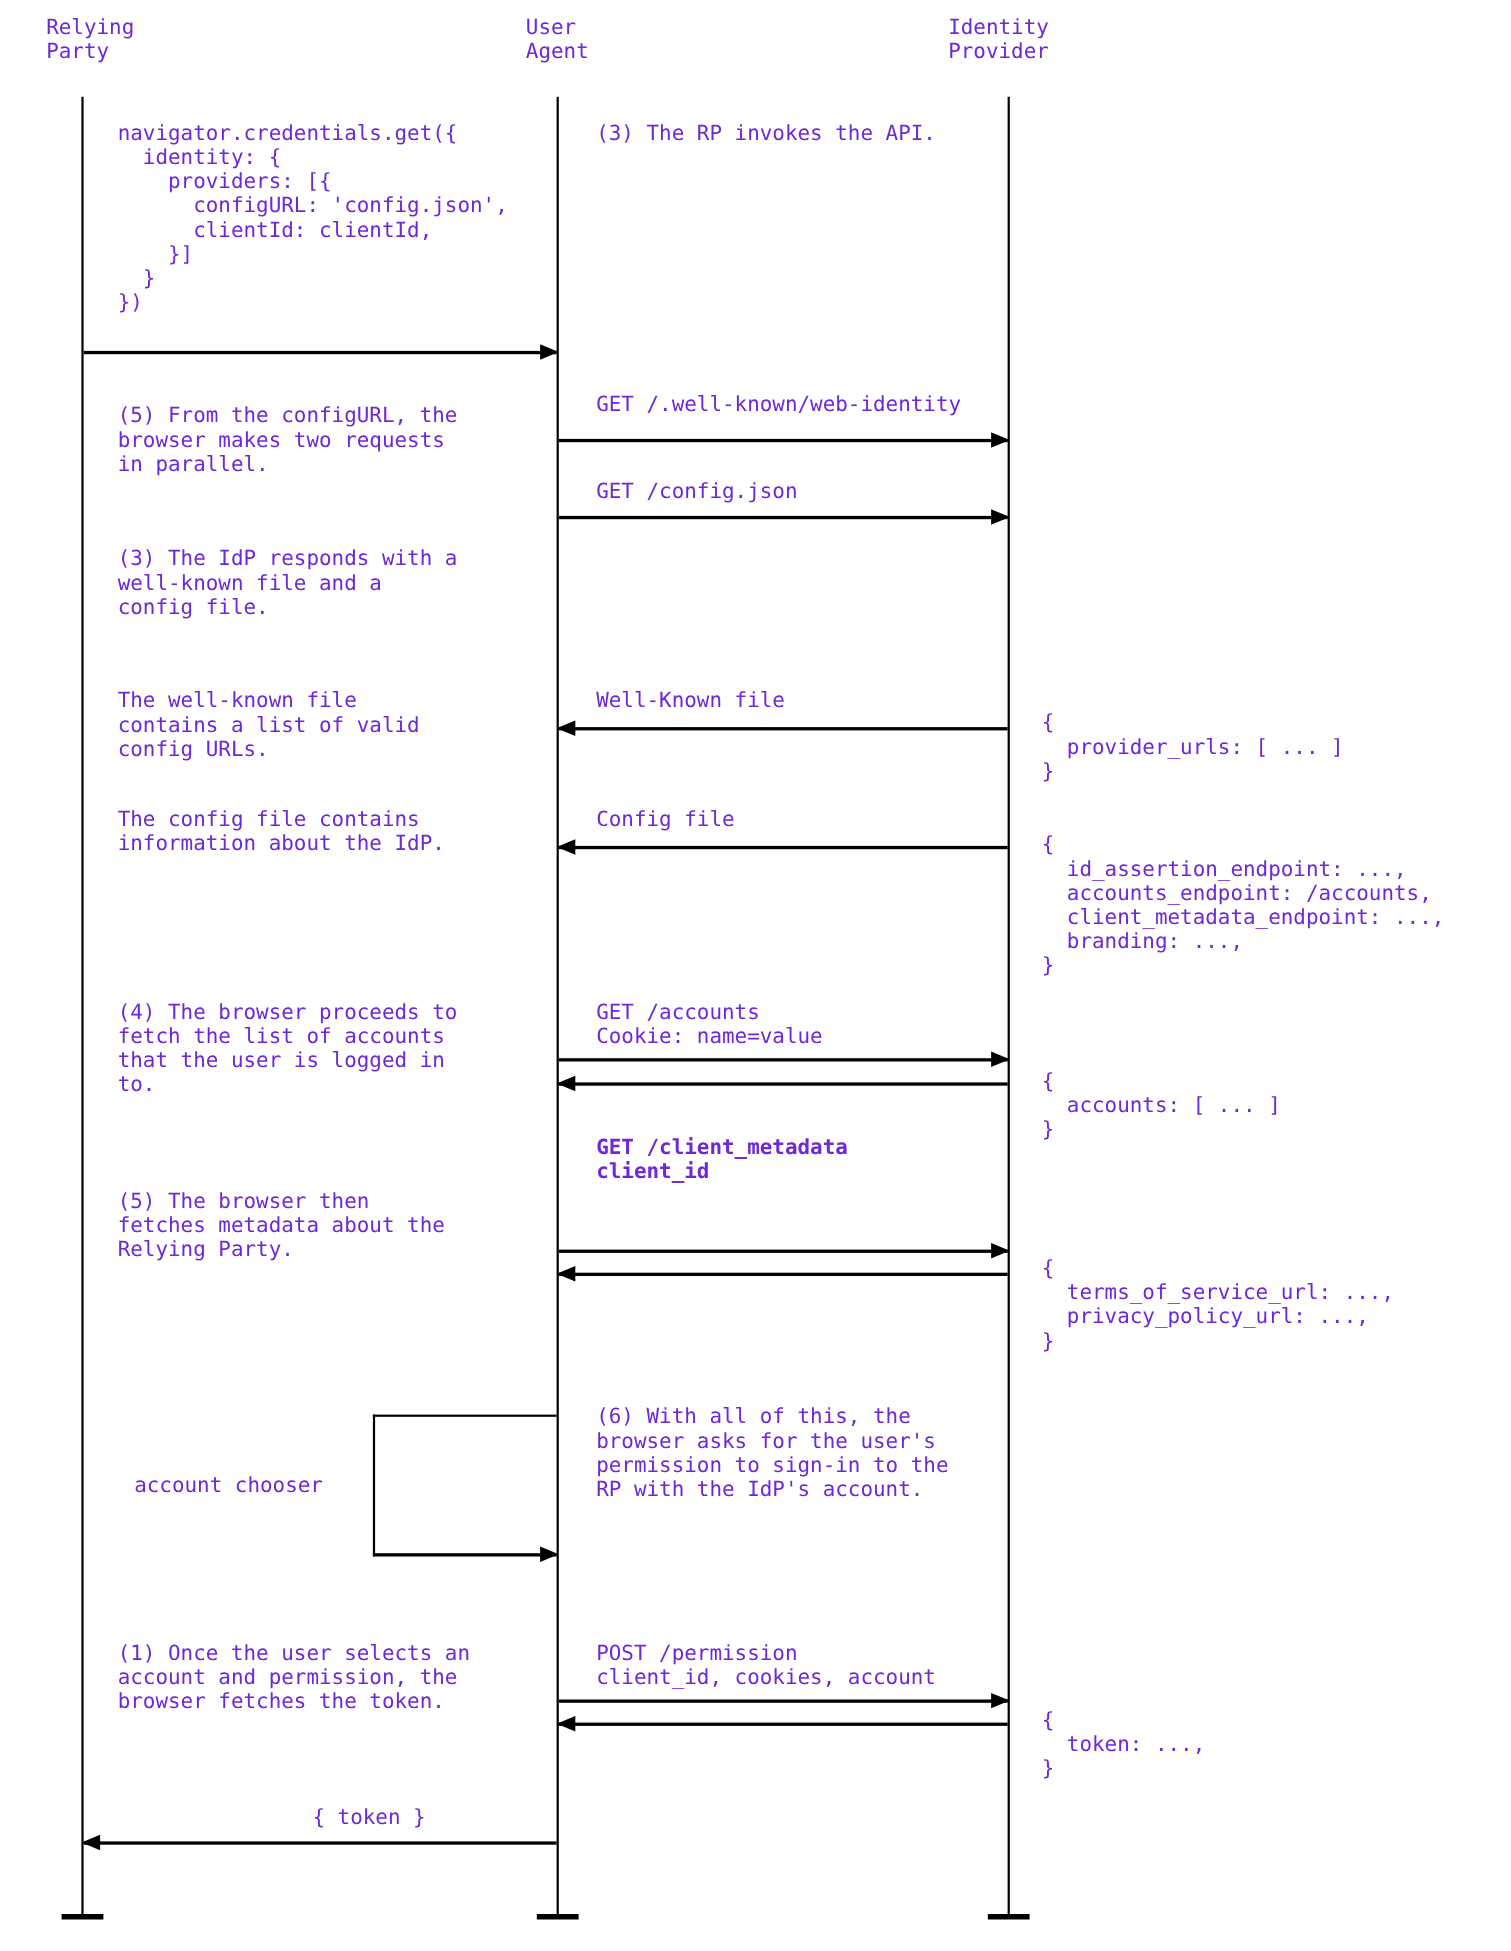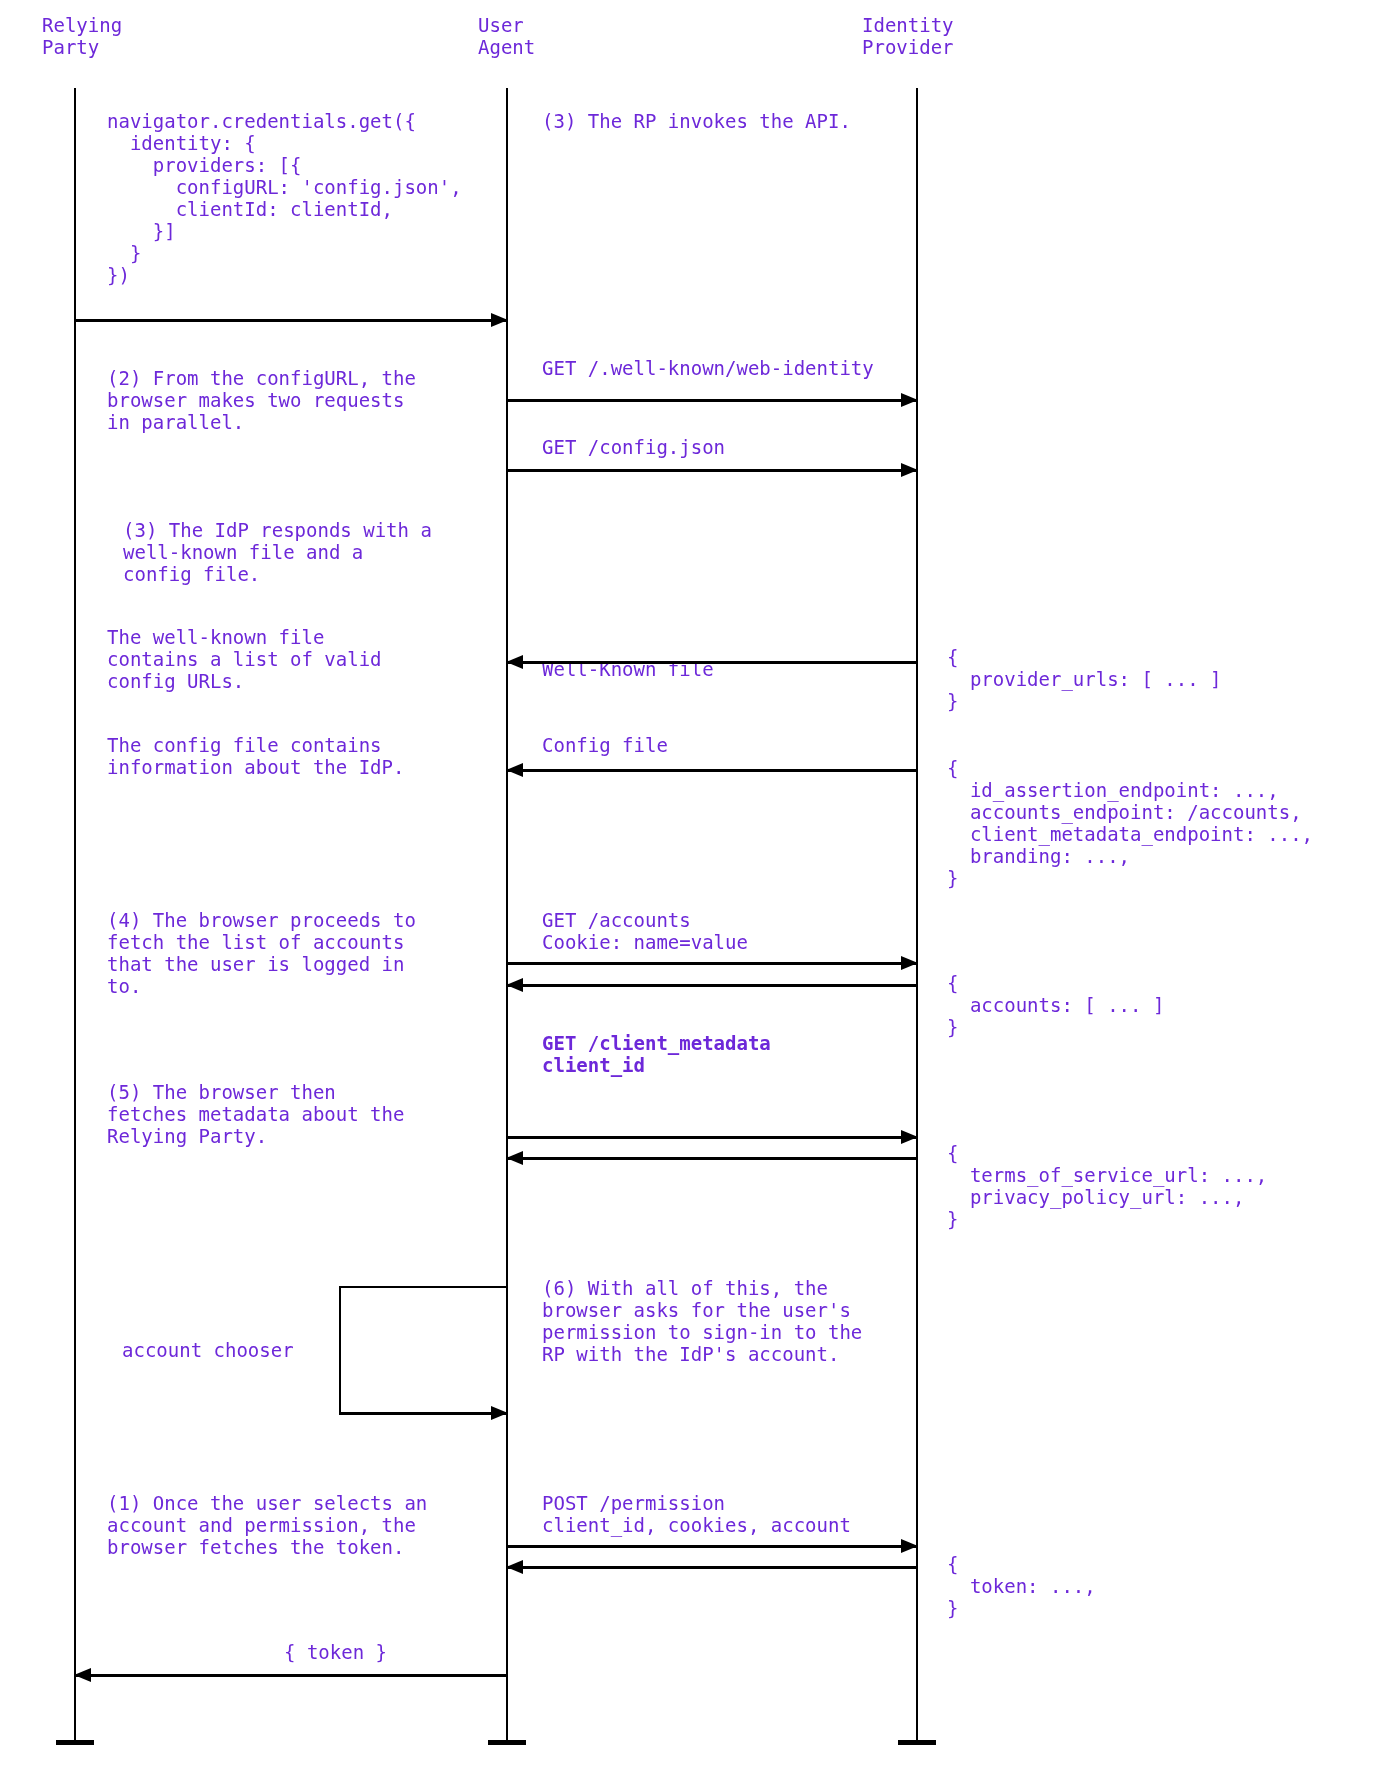--- a/index.html
+++ b/index.html
@@ -50,40 +50,40 @@
       configURL: 'config.json',
       clientId: clientId,
     }]
   }
 })</pre>
   <pre class="t" style="left:542px; top:110px;">(3) The RP invokes the API.</pre>
   <div class="arrow" style="left:76px; top:319px; width:430px;">
       <i class="hr"></i>
     </div>
 
-  <pre class="t" style="left:107px; top:367px;">(2) From the configURL, the
+  <pre class="t" style="left:107px; top:367px;">(5) From the configURL, the
 browser makes two requests
 in parallel.</pre>
   <pre class="t" style="left:542px; top:357px;">GET /.well-known/web-identity</pre>
   <div class="arrow" style="left:508px; top:399px; width:408px;">
       <i class="hr"></i>
     </div>
   <pre class="t" style="left:542px; top:436px;">GET /config.json</pre>
   <div class="arrow" style="left:508px; top:469px; width:408px;">
       <i class="hr"></i>
     </div>
 
-  <pre class="t" style="left:107px; top:519px;margin-left:16px;">(3) The IdP responds with a
+  <pre class="t" style="left:107px; top:497px;">(3) The IdP responds with a
 well-known file and a
 config file.</pre>
 
   <pre class="t" style="left:107px; top:626px;">The well-known file
 contains a list of valid
 config URLs.</pre>
-  <pre class="t" style="left:542px; top:626px;margin-top:32px;">Well-Known file</pre>
+  <pre class="t" style="left:542px; top:626px;">Well-Known file</pre>
   <div class="arrow" style="left:508px; top:661px; width:408px;">
       <i class="hl"></i>
     </div>
   <pre class="t" style="left:947px; top:646px;">{
   provider_urls: [ ... ]
 }</pre>
 
   <pre class="t" style="left:107px; top:734px;">The config file contains
 information about the IdP.</pre>
   <pre class="t" style="left:542px; top:734px;">Config file</pre>

